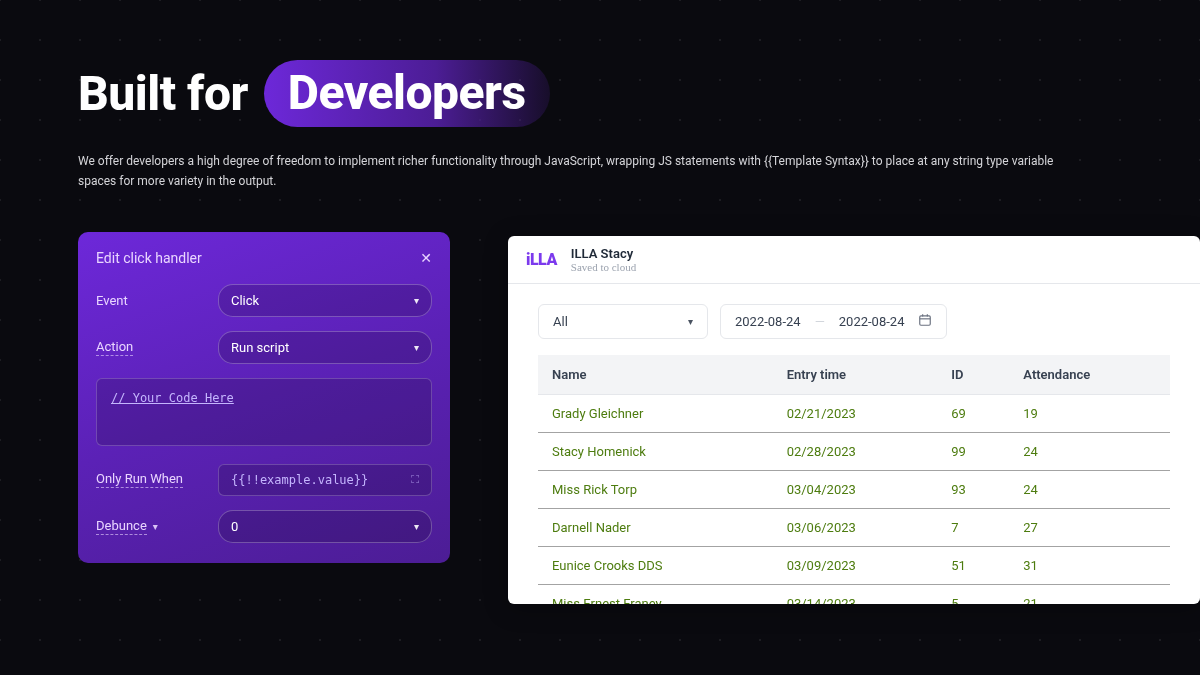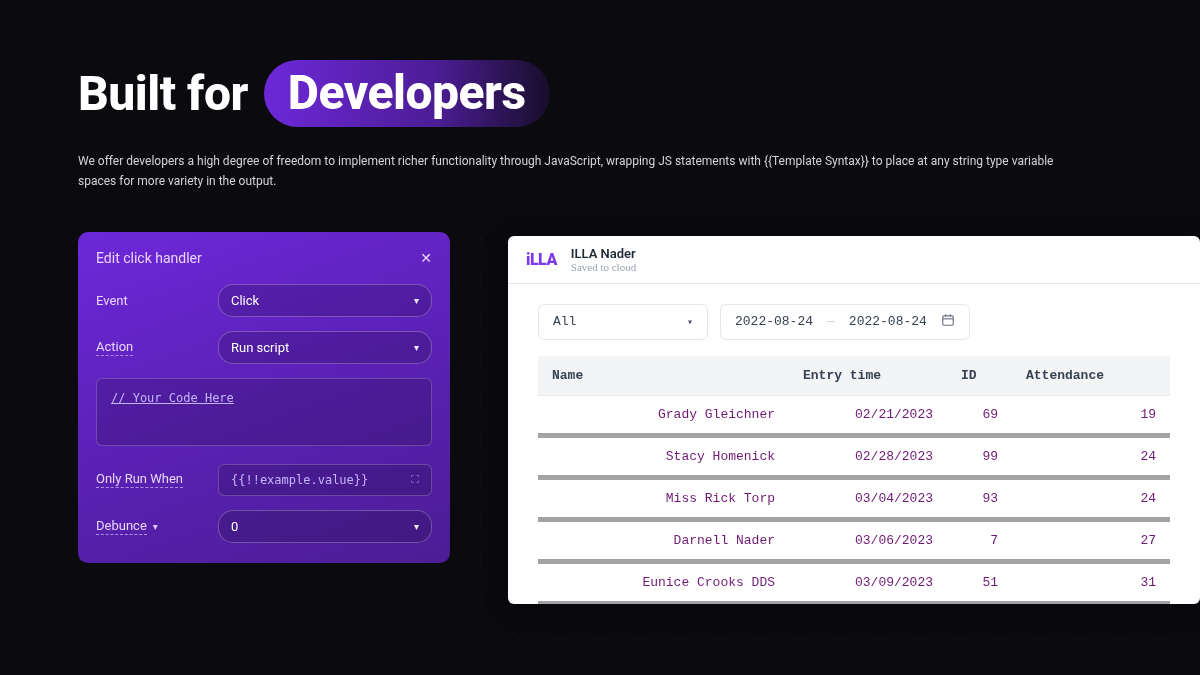--- a/index.html
+++ b/index.html
@@ -137,21 +137,21 @@
 }
 .logo {
   color: #7c3aed;
   font-weight: 900;
   font-size: 16px;
   letter-spacing: -0.5px;
 }
 .app-title-block { display: flex; flex-direction: column; }
 .app-title { font-size: 13px; font-weight: 600; color: #1f2937; }
 .app-sub { font-size: 11px; color: #9ca3af; font-family: Liberation Serif, serif; }
-.app-body { padding: 20px 30px; font-family: Liberation Mono, monospace; }
+.app-body { padding: 20px 30px; }
 .filters { display: flex; gap: 12px; margin-bottom: 16px; }
 .filter {
   border: 1px solid #e5e7eb;
   border-radius: 6px;
   padding: 8px 14px;
   font-size: 13px;
   color: #374151;
   display: flex;
   align-items: center;
   gap: 10px;
@@ -165,23 +165,22 @@
 thead th {
   background: #f3f4f6;
   text-align: left;
   padding: 12px 14px;
   font-weight: 600;
   color: #374151;
   border-bottom: 1px solid #e5e7eb;
 }
 tbody td {
   padding: 11px 14px;
-  border-bottom: 5px solid #a3a3a3;
-  color: #701a75;
-  text-align: right;
+  border-bottom: 1px solid #a3a3a3;
+  color: #4d7c0f;
 }
 </style>
 </head>
 <body>
 
 <div class="dots"></div>
 <div class="content">
   <h1 class="hero-title">
     <span>Built for</span>
     <span class="pill">Developers</span>
@@ -233,21 +232,21 @@
           <span>0</span>
           <span class="chev">▾</span>
         </div>
       </div>
     </div>
 
     <div class="app-panel">
       <div class="app-header">
         <span class="logo">iLLA</span>
         <div class="app-title-block">
-          <span class="app-title">ILLA Nader</span>
+          <span class="app-title">ILLA Stacy</span>
           <span class="app-sub">Saved to cloud</span>
         </div>
       </div>
       <div class="app-body">
         <div class="filters">
           <div class="filter filter-all">
             <span>All</span>
             <span class="chev">▾</span>
           </div>
           <div class="filter filter-date">

